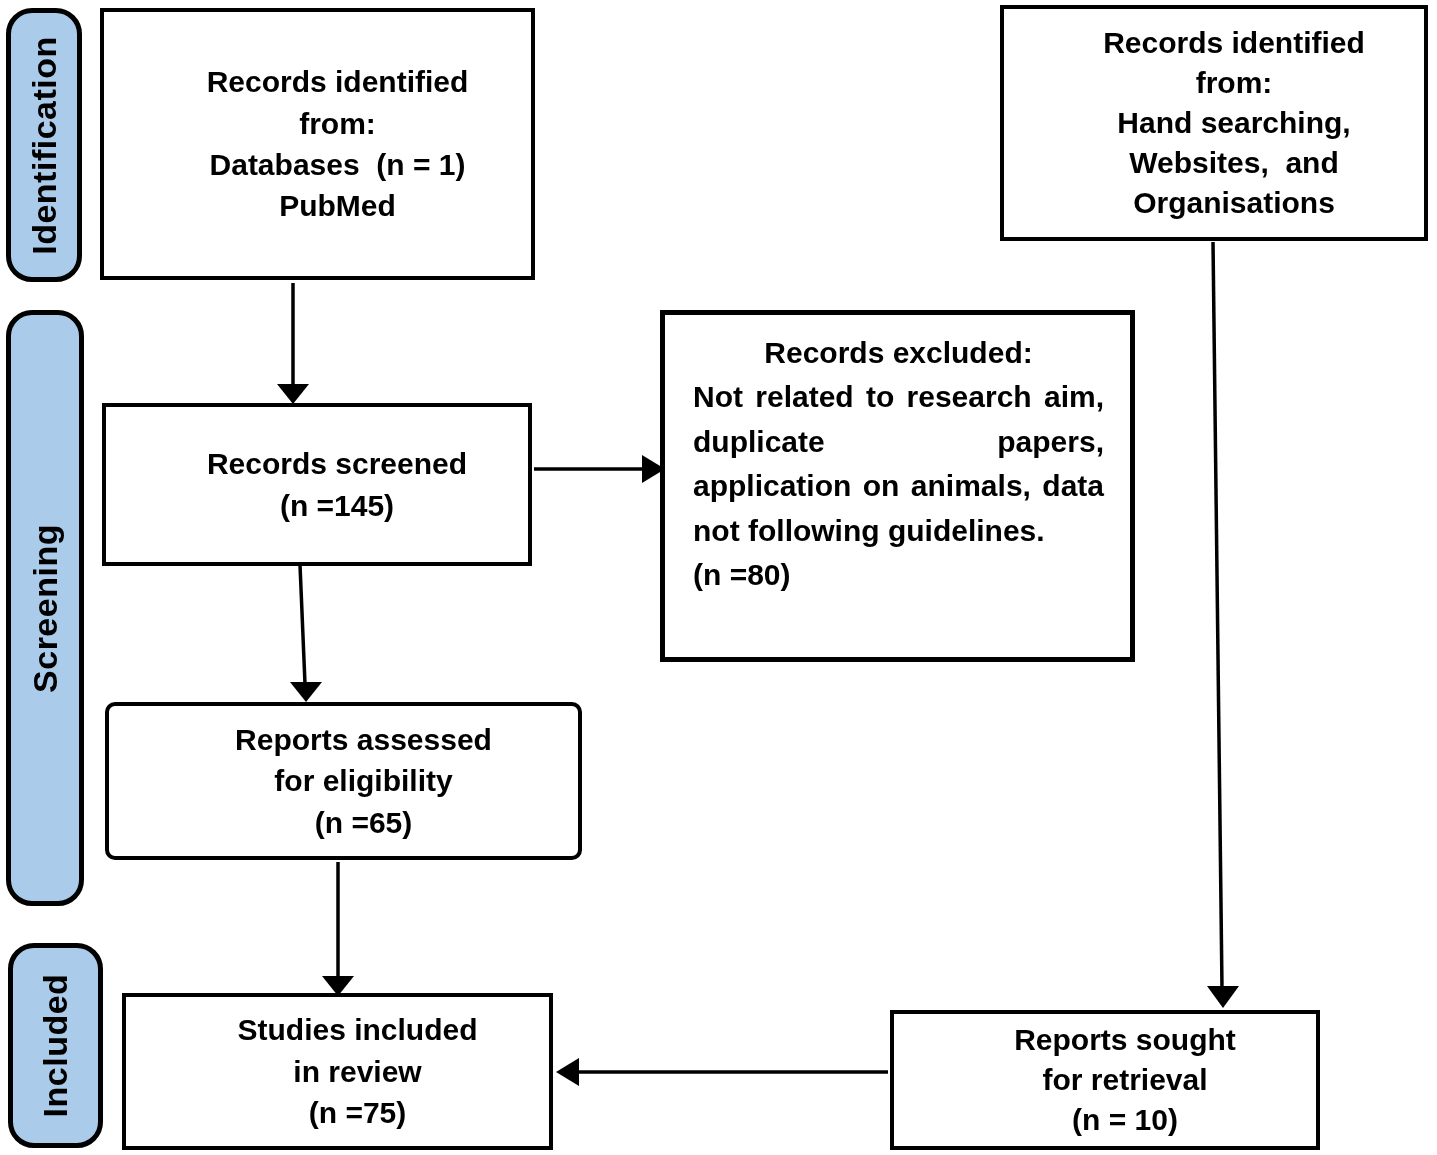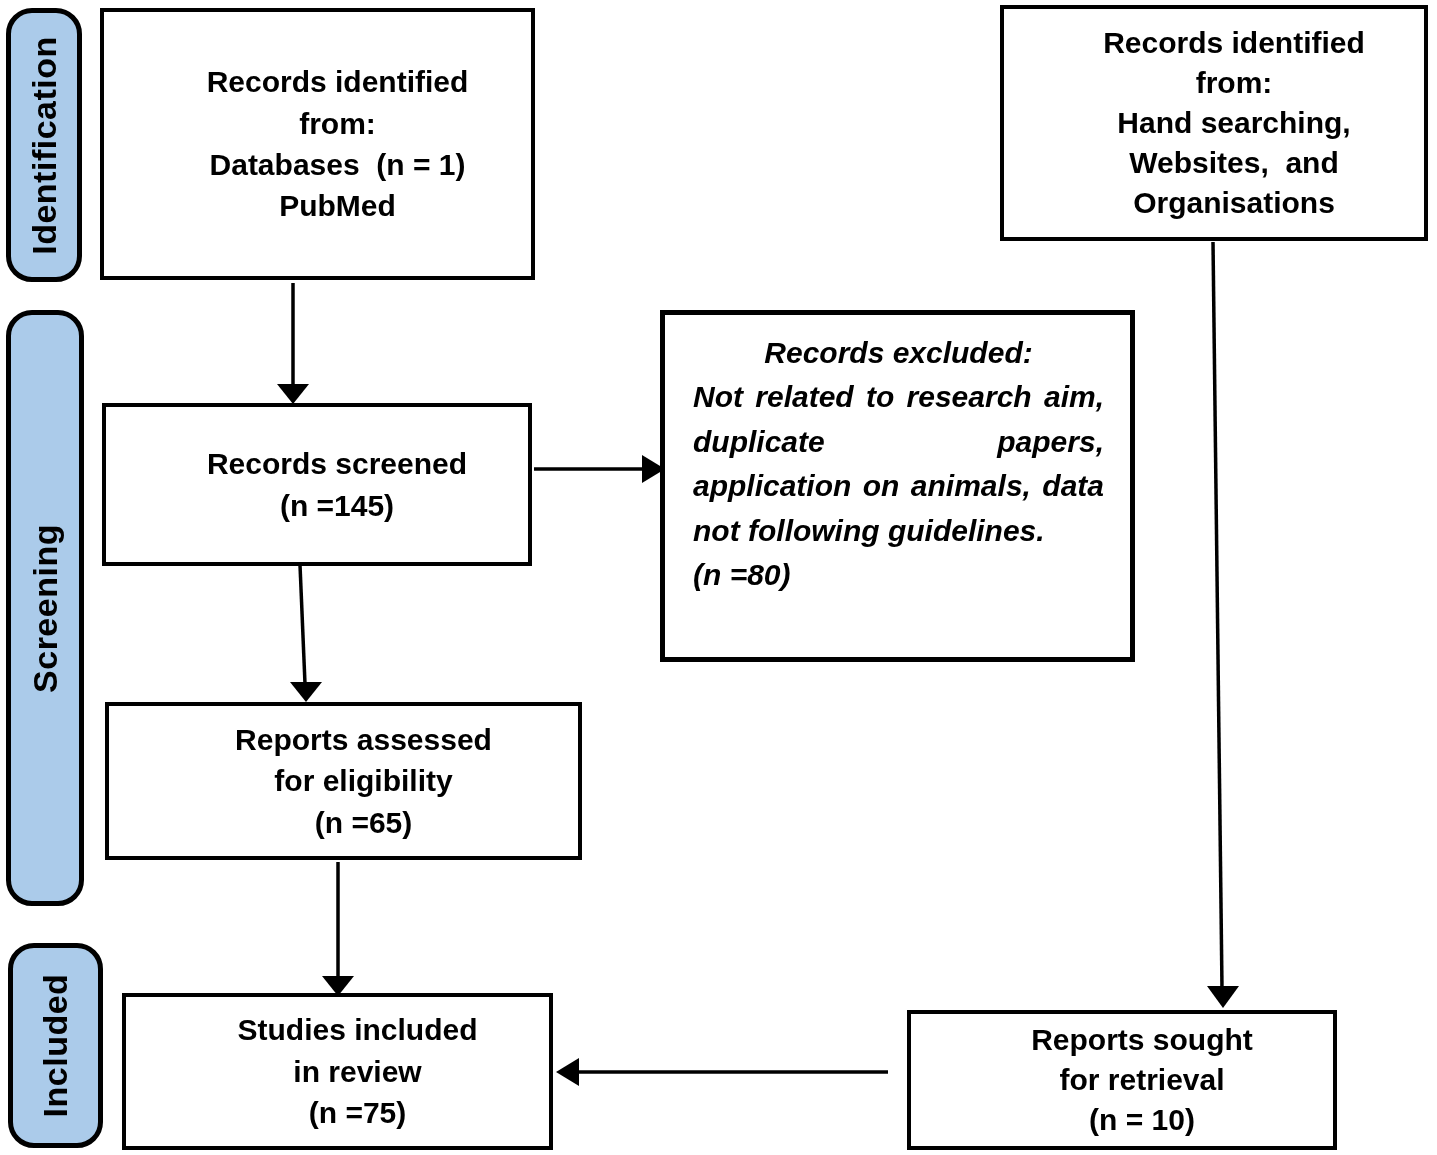--- a/index.html
+++ b/index.html
@@ -120,37 +120,37 @@
     <div class="box-line">Hand searching,</div>
     <div class="box-line">Websites,  and</div>
     <div class="box-line">Organisations</div>
   </div>
 
   <div class="box" style="left:102px; top:403px; width:430px; height:163px;">
     <div class="box-line">Records screened</div>
     <div class="box-line">(n =145)</div>
   </div>
 
-  <div class="box box-excluded" style="left:660px; top:310px; width:475px; height:352px;font-style:italic;">
+  <div class="box box-excluded" style="left:660px; top:310px; width:475px; height:352px;">
     <div class="excluded-title">Records excluded:</div>
     <div class="excluded-body">Not related to research aim, duplicate papers, application on animals, data not following guidelines.</div>
     <div class="excluded-count">(n =80)</div>
   </div>
 
-  <div class="box" style="left:105px; top:702px; width:477px; height:158px;">
+  <div class="box" style="left:105px; top:702px; width:477px; height:158px;border-radius:10px;">
     <div class="box-line">Reports assessed</div>
     <div class="box-line">for eligibility</div>
     <div class="box-line">(n =65)</div>
   </div>
 
   <div class="box" style="left:122px; top:993px; width:431px; height:157px;">
     <div class="box-line">Studies included</div>
     <div class="box-line">in review</div>
     <div class="box-line">(n =75)</div>
   </div>
 
-  <div class="box box-tight" style="left:890px; top:1010px; width:430px; height:140px;margin-left:17px;">
+  <div class="box box-tight" style="left:890px; top:1010px; width:430px; height:140px;">
     <div class="box-line">Reports sought</div>
     <div class="box-line">for retrieval</div>
     <div class="box-line">(n = 10)</div>
   </div>
 
 </div>
 
 </body></html>

